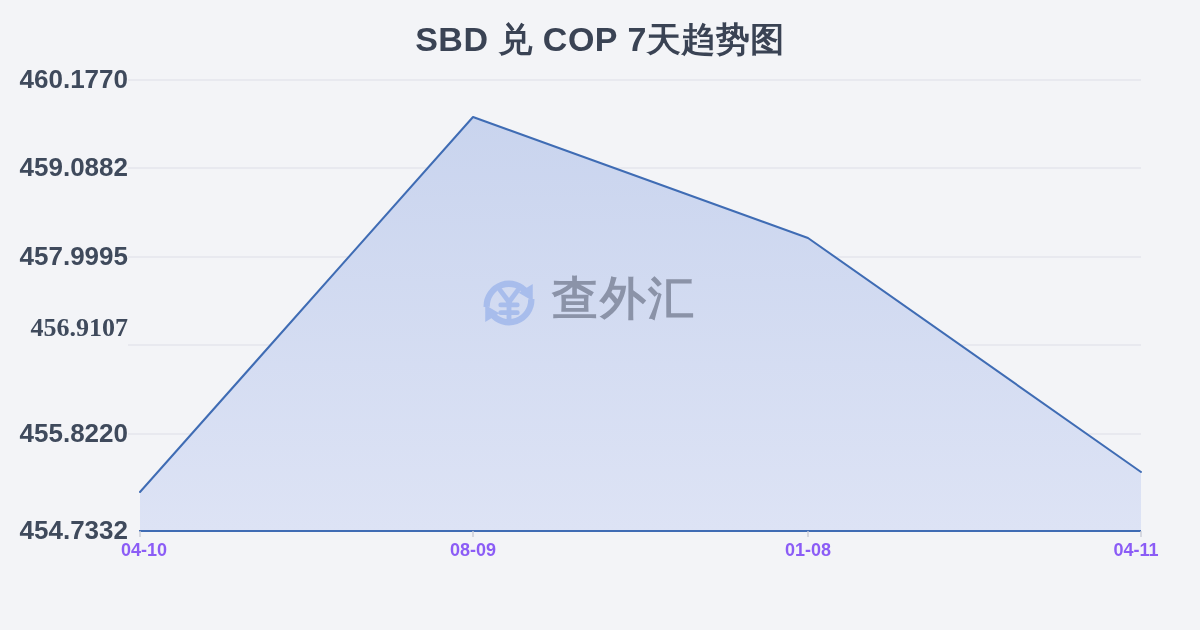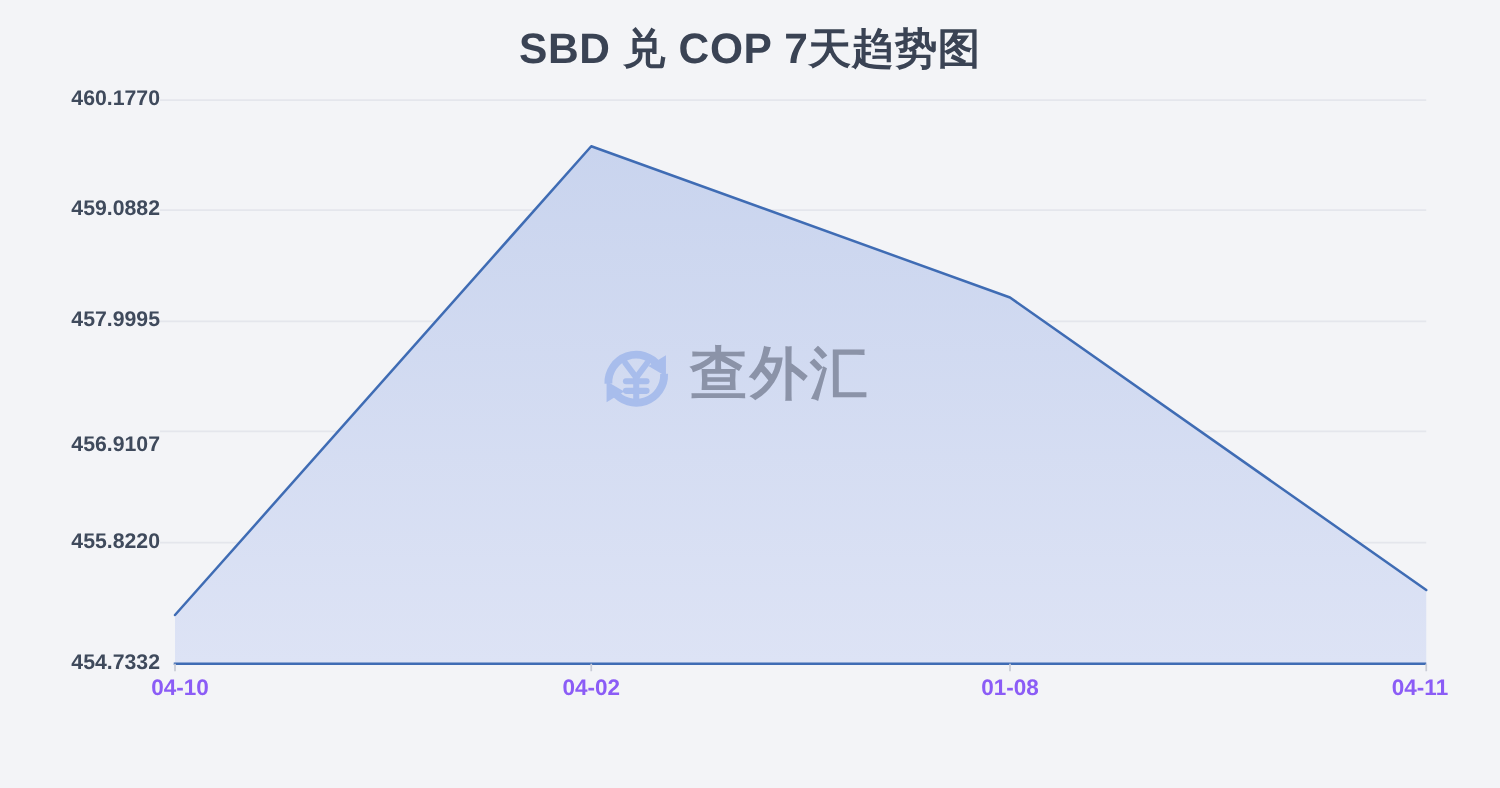--- a/index.html
+++ b/index.html
@@ -50,21 +50,21 @@
     top: 0;
     width: 1200px;
     height: 630px;
     display: block;
   }
   
   .y-tick-label {
     position: absolute;
     right: 0;
     text-align: right;
-    font-size: 17px;
+    font-size: 26px;
     font-weight: bold;
     color: #3f4a5c;
     line-height: 20px;
     white-space: nowrap;
   }
   #y-axis-labels {
     position: absolute;
     left: 0;
     top: 0;
     width: 128px;
@@ -137,28 +137,28 @@
           <line x1="808" x2="808" y1="531" y2="537" stroke="#c9ccd6" stroke-width="1.4"></line>
           <line x1="1141" x2="1141" y1="531" y2="537" stroke="#c9ccd6" stroke-width="1.4"></line>
         </g>
     </svg>
   </div>
 
   <div id="y-axis-labels">
       <div class="y-tick-label" style="top: 69px;">460.1770</div>
       <div class="y-tick-label" style="top: 157px; text-align: center;">459.0882</div>
       <div class="y-tick-label" style="top: 246px;">457.9995</div>
-      <div class="y-tick-label" style="top: 346px;">456.9107</div>
+      <div class="y-tick-label" style="top: 318px; font-family: Liberation Serif, serif;">456.9107</div>
       <div class="y-tick-label" style="top: 423px;">455.8220</div>
       <div class="y-tick-label" style="top: 520px;">454.7332</div>
     </div>
 
   <div id="x-axis-labels">
       <div class="x-tick-label" style="left: 144px;">04-10</div>
-      <div class="x-tick-label" style="left: 473px;">04-02</div>
+      <div class="x-tick-label" style="left: 473px;">08-09</div>
       <div class="x-tick-label" style="left: 808px;">01-08</div>
       <div class="x-tick-label" style="left: 1136px;">04-11</div>
     </div>
 
   <div id="watermark">
     <svg id="watermark-icon" viewBox="0 0 64 64">
 
       <path d="M9 36 A23 23 0 0 1 50.5 21.5" fill="none" stroke="#a8bdec" stroke-width="6.5" stroke-linecap="butt"></path>
       <polygon points="56.5,12.5 56.5,30 42,21.5" fill="#a8bdec"></polygon>
 

